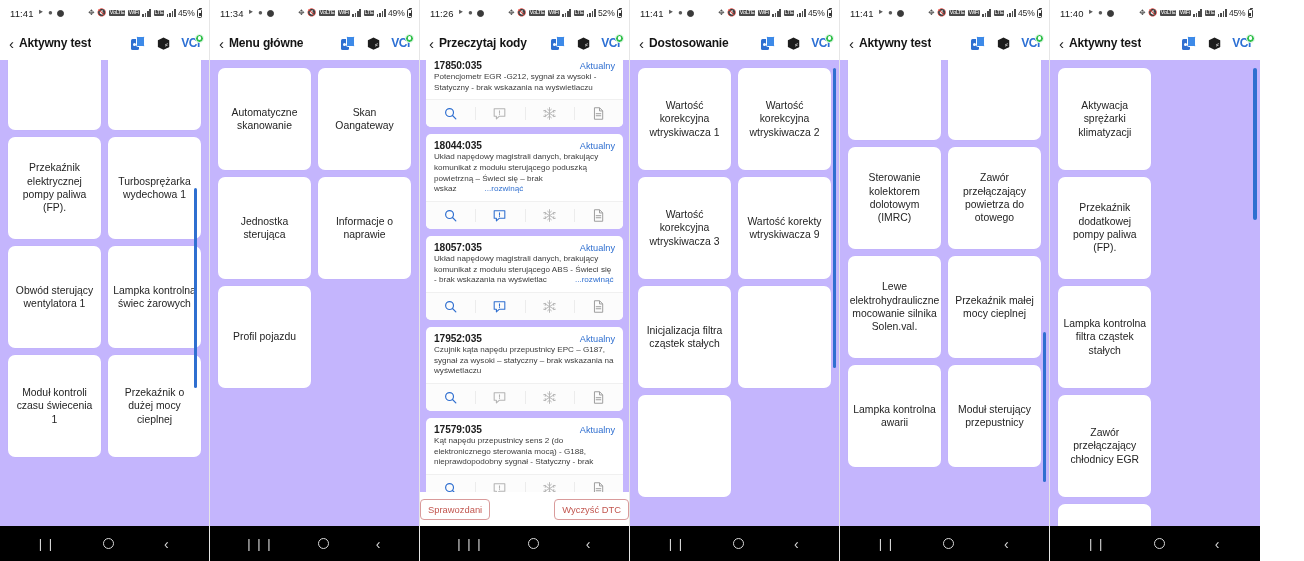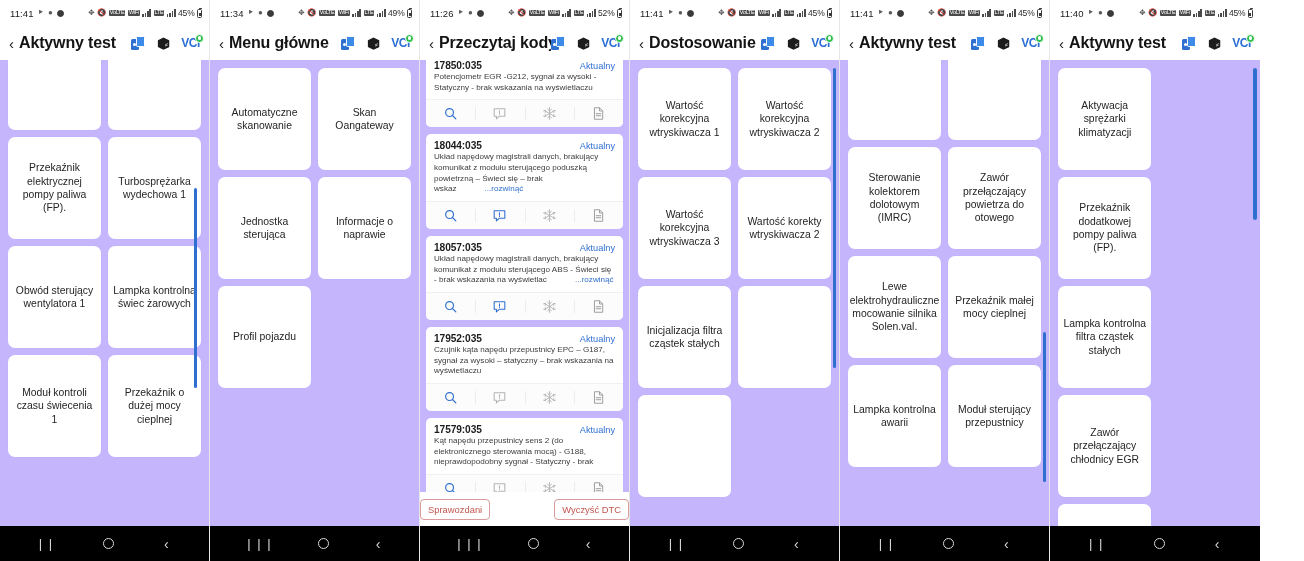--- a/index.html
+++ b/index.html
@@ -70,21 +70,21 @@
     height: 34px; flex: 0 0 34px;
     display: flex; align-items: center;
     padding: 0 9px 0 7px;
     background: #ffffff;
   }
   .back-chev {
     font-size: 15px; color: #1b1b1b; line-height: 1;
     padding: 0 5px 0 2px; font-weight: 400;
   }
   .app-title {
-    font-size: 16px; font-weight: bold; color: #141414;
+    font-size: 12px; font-weight: bold; color: #141414;
     letter-spacing: -.15px; white-space: nowrap; overflow: hidden;
   }
   .appbar-icons { margin-left: auto; display: flex; align-items: center; gap: 10px; }
 
   .ic-screens { position: relative; width: 15px; height: 15px; }
   .ic-screens .b1 {
     position: absolute; left: 0; top: 3px; width: 8px; height: 11px;
     background: #2f6fd0; border-radius: 1.5px;
   }
   .ic-screens .b2 {
@@ -709,21 +709,21 @@
           <div class="tile h-full">
             <span>Wartość korekcyjna wtryskiwacza 1</span>
           </div>
           <div class="tile h-full">
             <span>Wartość korekcyjna wtryskiwacza 2</span>
           </div>
           <div class="tile h-full">
             <span>Wartość korekcyjna wtryskiwacza 3</span>
           </div>
           <div class="tile h-full">
-            <span>Wartość korekty wtryskiwacza 2</span>
+            <span>Wartość korekty wtryskiwacza 9</span>
           </div>
           <div class="tile h-full">
             <span>Inicjalizacja filtra cząstek stałych</span>
           </div>
           <div class="tile h-full">
             <span></span>
           </div>
           <div class="tile h-full">
             <span></span>
           </div>

